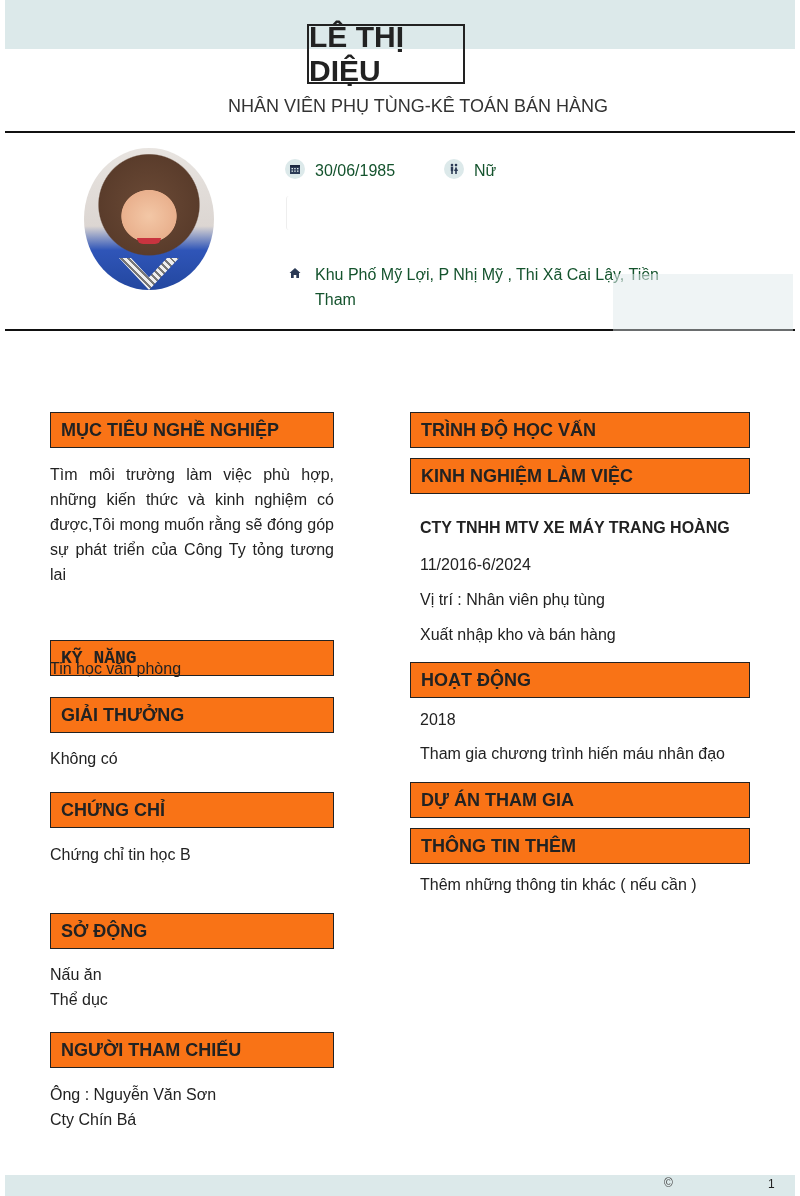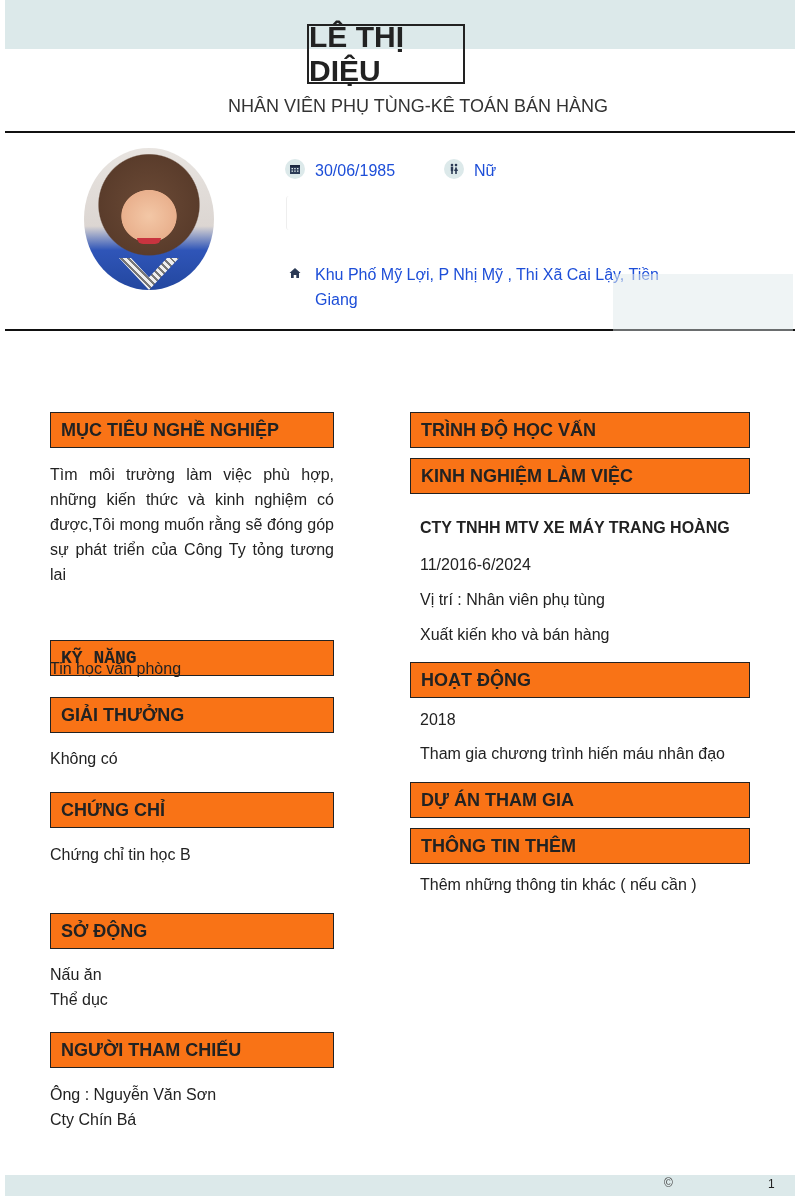--- a/index.html
+++ b/index.html
@@ -15,21 +15,21 @@
 
   .avatar { position: absolute; left: 84px; top: 148px; width: 130px; height: 142px; border-radius: 50%; overflow: hidden;
     background: radial-gradient(ellipse 30% 26% at 50% 48%, #f3c7a6 0%, #e9b08d 70%, transparent 72%),
                 radial-gradient(ellipse 48% 44% at 50% 40%, #6b4a36 0%, #5a3c2b 80%, transparent 82%),
                 linear-gradient(180deg, #e8e4e0 0%, #dcd6d2 55%, #2f55b8 72%, #23479f 100%); }
   .avatar .mouth { position: absolute; left: 53px; top: 90px; width: 24px; height: 6px; border-radius: 0 0 12px 12px; background: #c8343f; }
   .avatar .collar { position: absolute; left: 35px; top: 110px; width: 60px; height: 32px; background: repeating-linear-gradient(45deg, #eee 0 3px, #777 3px 5px); clip-path: polygon(0 0, 50% 100%, 100% 0, 80% 0, 50% 60%, 20% 0); }
 
   .info-icon { position: absolute; width: 20px; height: 20px; border-radius: 50%; background: #dce9ea; display: flex; align-items: center; justify-content: center; }
   .info-icon svg { width: 12px; height: 12px; }
-  .info-text { position: absolute; font-size: 16px; color: #1d4ed8; line-height: 25px; }
+  .info-text { position: absolute; font-size: 16px; color: #14532d; line-height: 25px; }
   .ghost-icon { position: absolute; left: 286px; top: 196px; width: 6px; height: 34px; border-left: 1px solid #eee; border-radius: 4px; }
 
   .gray-patch { position: absolute; left: 613px; top: 274px; width: 180px; height: 56px; background: rgba(225,235,236,0.55); }
   .gray-patch-line { position: absolute; left: 613px; top: 329px; width: 180px; height: 2px; background: #6a6d6e; }
 
   .section-head { position: absolute; height: 36px; border: 1.5px solid #222; background: #f97316; padding-left: 10px; display: flex; align-items: center; }
   .section-head span { font-size: 18px; font-weight: bold; color: #222; }
   .left .section-head { left: 50px; width: 284px; }
   .right .section-head { left: 410px; width: 340px; }
 
@@ -90,21 +90,21 @@
 </div>
 <div class="info-text" style="left:474px; top:158px;">Nữ</div>
 
 <div class="ghost-icon"></div>
 
 <div class="info-icon" style="left:285px; top:263px; background:transparent;">
   <svg viewBox="0 0 12 12">
       <path d="M6 1 L11.5 6 L10 6 L10 11 L7.3 11 L7.3 8 L4.7 8 L4.7 11 L2 11 L2 6 L0.5 6 Z" fill="#2b3a55"></path>
     </svg>
 </div>
-<div class="info-text" style="left:315px; top:262px; width:370px;">Khu Phố Mỹ Lợi, P Nhị Mỹ , Thi Xã Cai Lậy, Tiền Giang</div>
+<div class="info-text" style="left:315px; top:262px; width:370px;">Khu Phố Mỹ Lợi, P Nhị Mỹ , Thi Xã Cai Lậy, Tiền Tham</div>
 
 <div class="gray-patch"></div>
 <div class="rule-bottom"></div>
 <div class="gray-patch-line"></div>
 
 <div class="left">
   <div class="section-head" style="top:412px;">
     <span>MỤC TIÊU NGHỀ NGHIỆP</span>
   </div>
   <div class="body-text justify" style="top:462px;">Tìm môi trường làm việc phù hợp, những kiến thức và kinh nghiệm có được,Tôi mong muốn rằng sẽ đóng góp sự phát triển của Công Ty tỏng tương lai</div>
@@ -141,21 +141,21 @@
   <div class="section-head" style="top:412px;">
     <span>TRÌNH ĐỘ HỌC VẤN</span>
   </div>
 
   <div class="section-head" style="top:458px;">
     <span>KINH NGHIỆM LÀM VIỆC</span>
   </div>
   <div class="body-text company" style="top:515px;">CTY TNHH MTV XE MÁY TRANG HOÀNG</div>
   <div class="body-text" style="top:552px;">11/2016-6/2024</div>
   <div class="body-text" style="top:587px;">Vị trí : Nhân viên phụ tùng</div>
-  <div class="body-text" style="top:622px;">Xuất kiến kho và bán hàng</div>
+  <div class="body-text" style="top:622px;">Xuất nhập kho và bán hàng</div>
 
   <div class="section-head" style="top:662px;">
     <span>HOẠT ĐỘNG</span>
   </div>
   <div class="body-text" style="top:707px;">2018</div>
   <div class="body-text" style="top:741px;">Tham gia chương trình hiến máu nhân đạo</div>
 
   <div class="section-head" style="top:782px;">
     <span>DỰ ÁN THAM GIA</span>
   </div>

